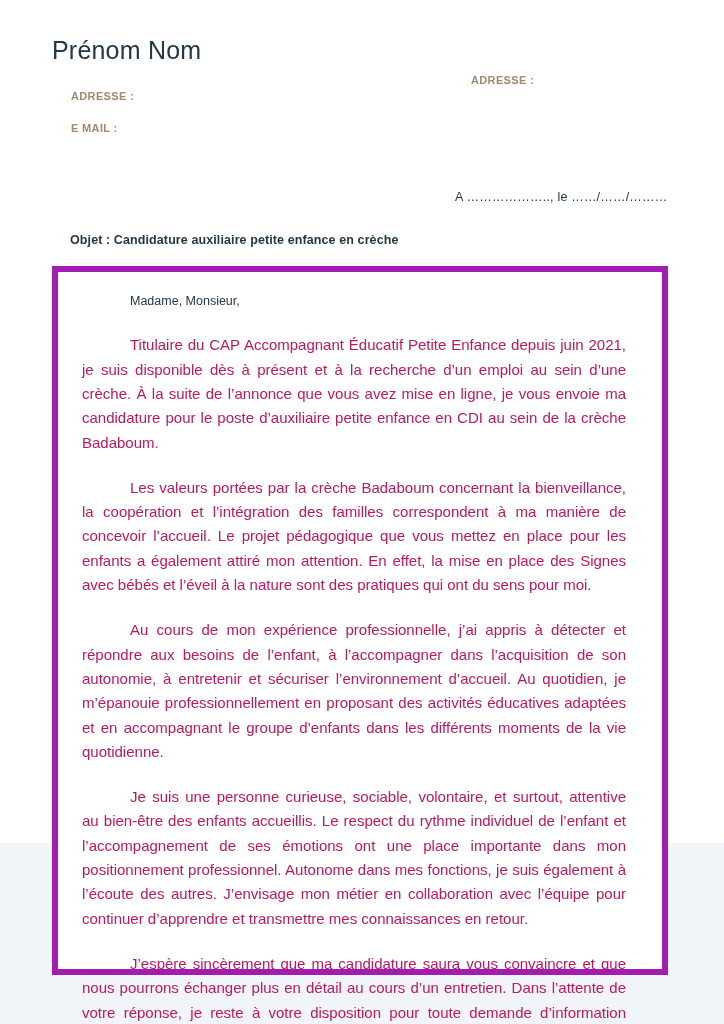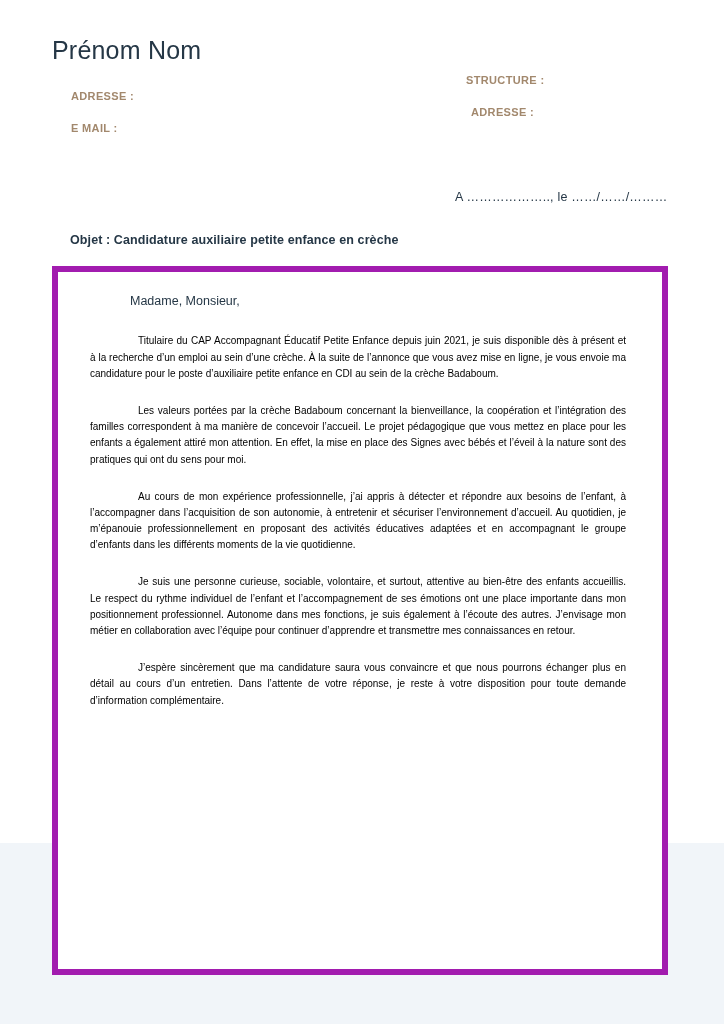--- a/index.html
+++ b/index.html
@@ -122,23 +122,23 @@
 
   .salutation {
     font-size: 12.5px;
     color: #253746;
     margin: 0 0 22px 0;
     padding-left: 48px;
     line-height: 1.55;
   }
 
   .body-paragraph {
-    font-size: 10px;
-    color: #000000;
-    margin: 0 0 21px 8px;
+    font-size: 15px;
+    color: #be185d;
+    margin: 0 0 21px 0;
     text-align: justify;
     text-indent: 48px;
     line-height: 1.62;
     hyphens: none;
   }
 
   .closing-paragraph {
     font-size: 12.5px;
     color: #253746;
     margin: 0 0 20px 0;
@@ -162,21 +162,20 @@
 <div class="header">
 
   <div class="applicant-name">Prénom Nom</div>
 
   <div class="sender-block">
     <span class="field-label">ADRESSE :</span>
     <span class="field-label">E MAIL :</span>
   </div>
 
   <div class="recipient-block">
-    <span class="field-label">STRUCTURE :</span>
     <span class="field-label indented">ADRESSE :</span>
   </div>
 
   <div class="date-line">A ……………….., le ……/……/………</div>
 
   <div class="subject-line">Objet : Candidature auxiliaire petite enfance en crèche</div>
 </div>
 
 <div class="letter-box">
   <div class="letter-body">

